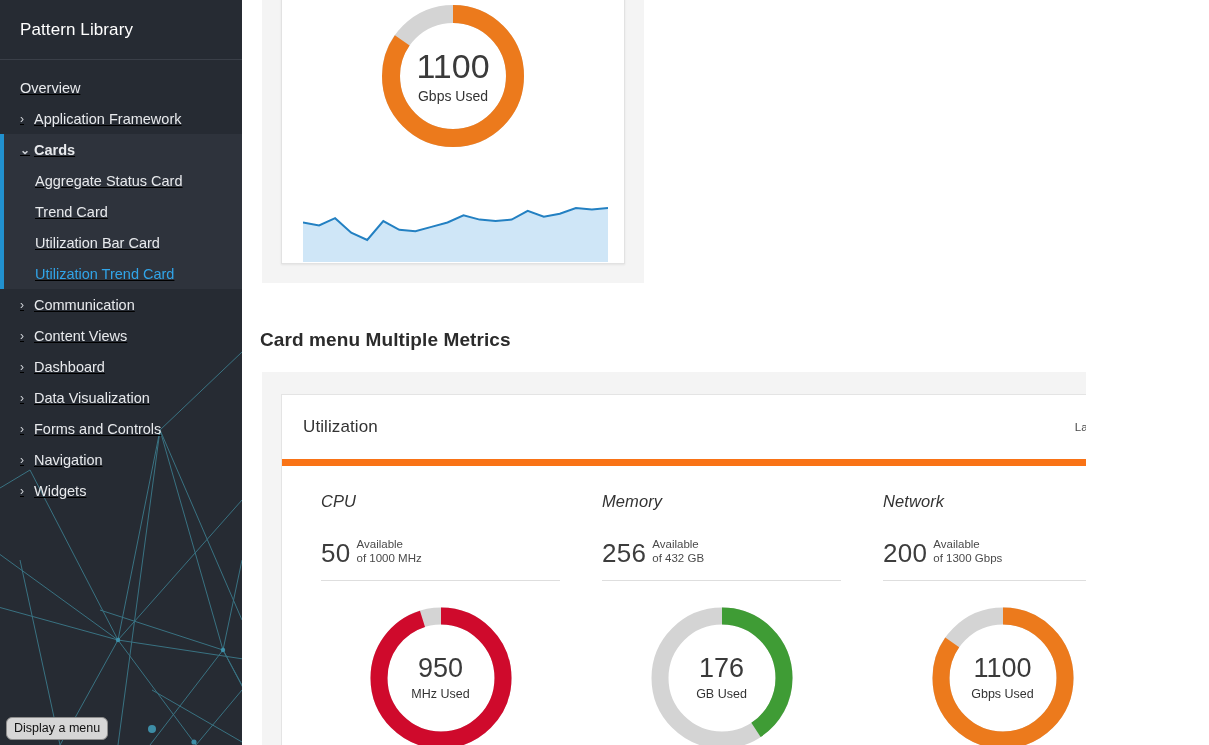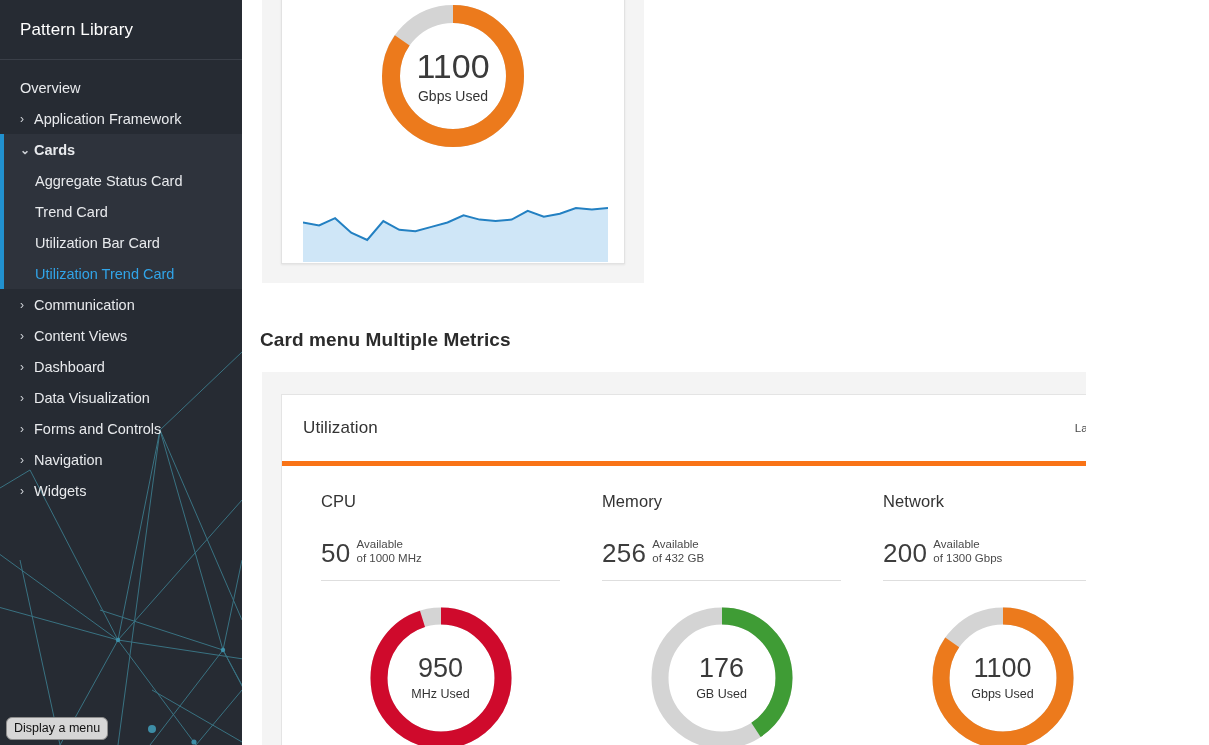--- a/index.html
+++ b/index.html
@@ -25,21 +25,21 @@
   .brand {
     height: 60px;
     display: flex; align-items: center;
     padding-left: 20px;
     color: #ffffff;
     font-size: 17px;
     letter-spacing: .1px;
     border-bottom: 1px solid #3a3f48;
   }
 
-  .nav { padding-top: 12px; }
+  .nav { padding-top: 12px; text-decoration: underline; }
 
   .nav-item {
     position: relative;
     display: flex; align-items: center;
     height: 31px;
     padding-left: 20px;
     color: #e8eaed;
     font-size: 14.5px;
     cursor: pointer;
     white-space: nowrap;
@@ -137,21 +137,21 @@
   .card-metrics {
     position: absolute;
     left: 19px; top: 22px;
     width: 881px; height: 378px;
     background: #ffffff;
     border: 1px solid #e4e4e4;
   }
   .card-head {
     position: relative;
     height: 71px;
-    border-bottom: 5px solid #f97316;
+    border-bottom: 7px solid #f97316;
     display: flex; align-items: center;
     padding: 0 21px;
   }
   .card-head-title {
     font-size: 17px;
     color: #333;
     letter-spacing: .1px;
   }
   .card-head-meta {
     position: absolute;
@@ -166,20 +166,21 @@
   }
   .metric-col {
     flex: 1 1 0;
     padding: 26px 21px 0 21px;
     min-width: 0;
   }
   .metric-name {
     font-size: 16.5px;
     color: #333;
     letter-spacing: .1px;
+    font-style: italic;
   }
   .metric-figure {
     display: flex;
     align-items: flex-end;
     margin-top: 19px;
     height: 36px;
   }
   .metric-value {
     font-size: 26px;
     color: #3d3d3d;

